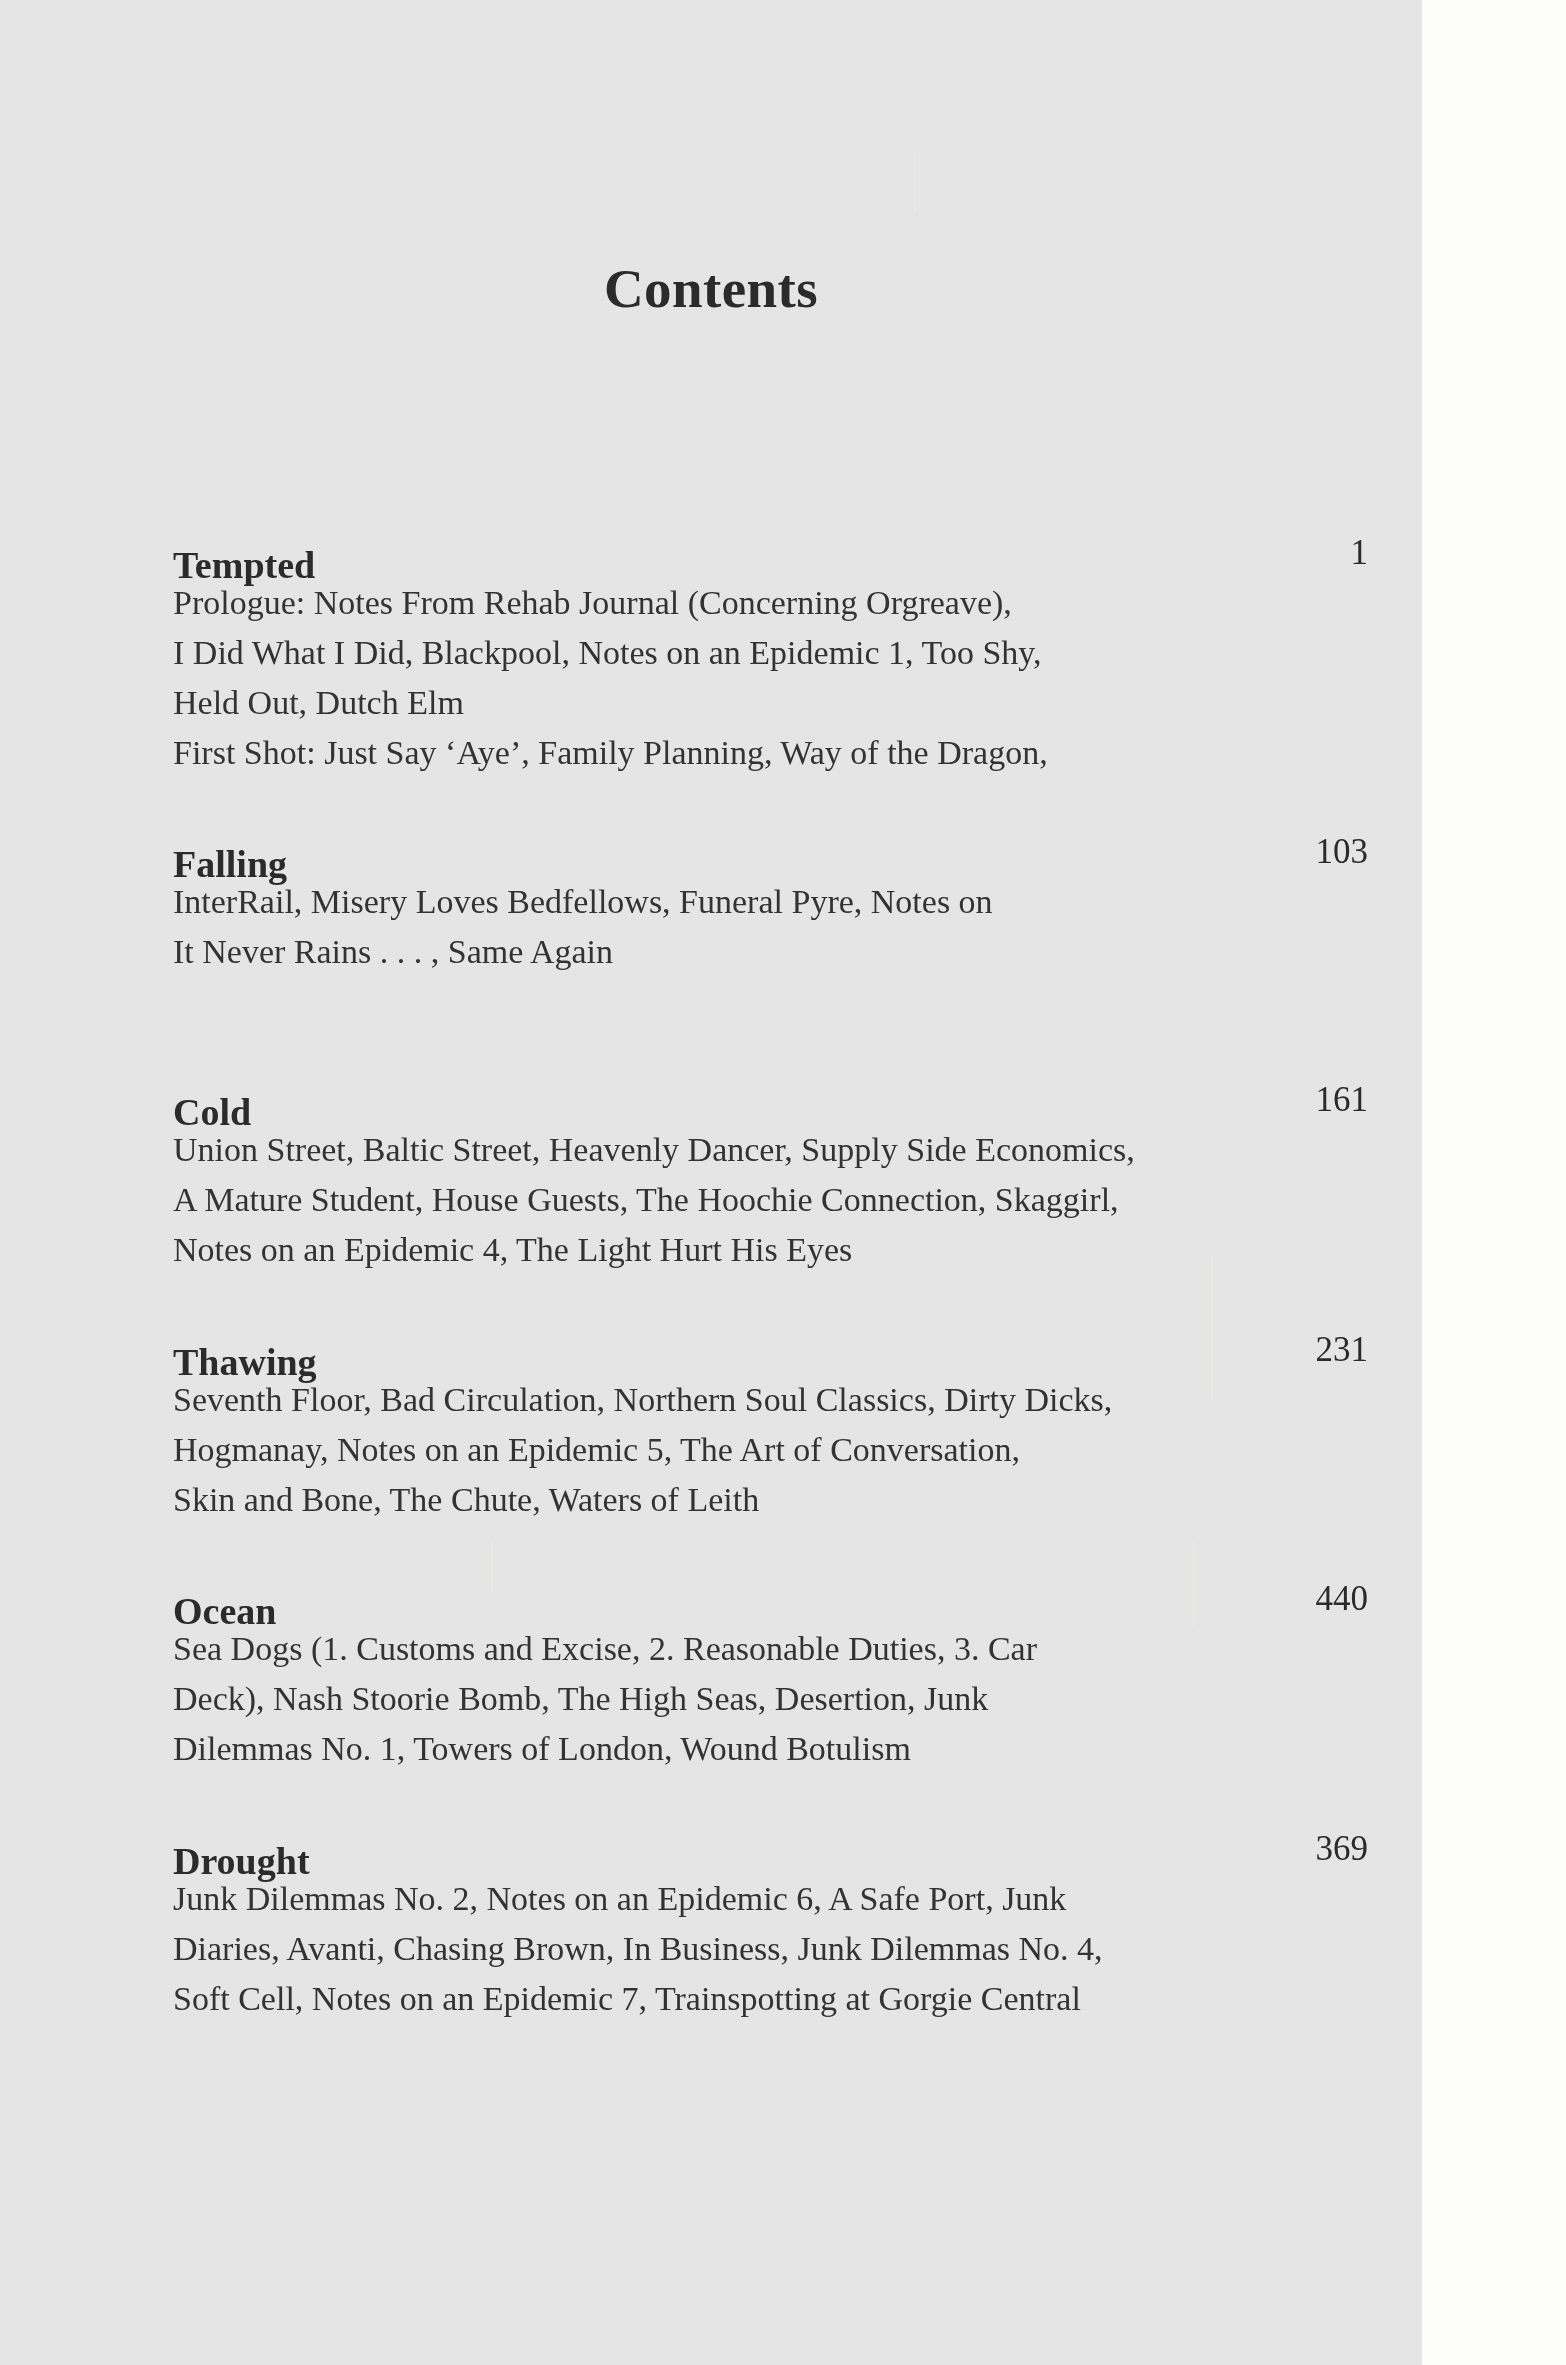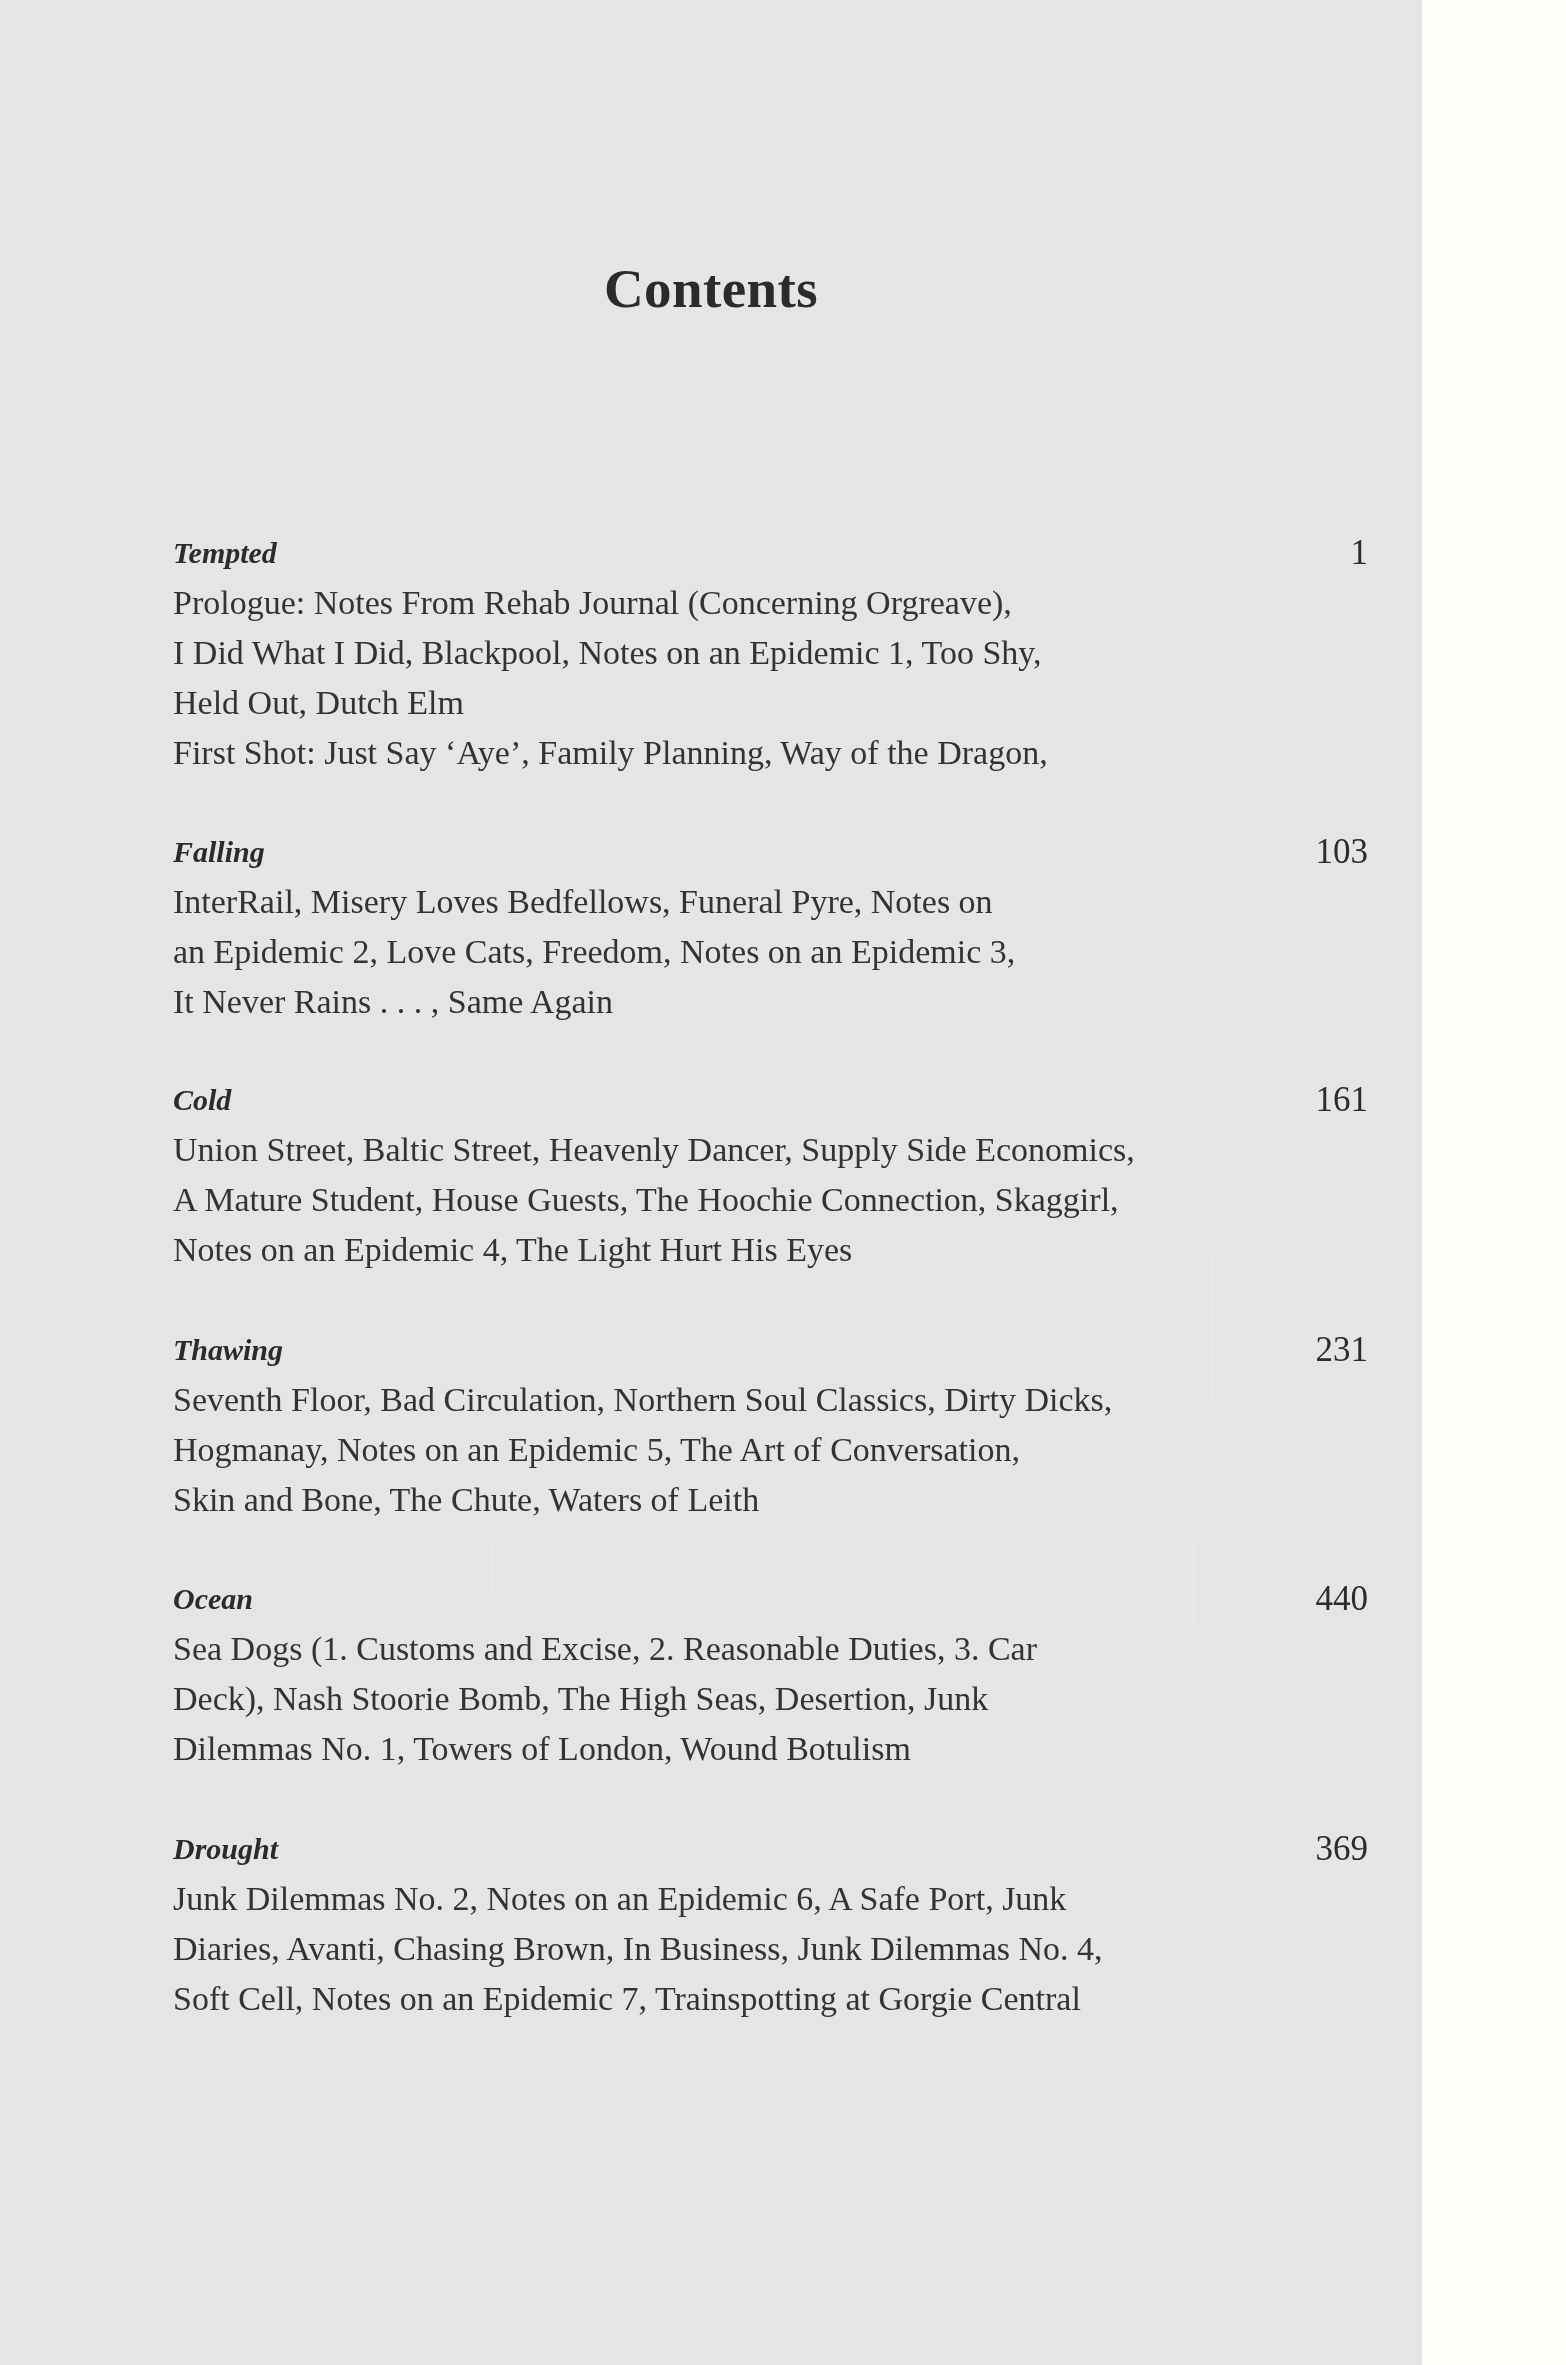--- a/index.html
+++ b/index.html
@@ -38,26 +38,25 @@
     left: 173px;
     width: 1195px;
   }
   .section-head {
     position: relative;
     height: 50px;
   }
   .section-title {
     position: absolute;
     left: 0;
-    top: 0;
-    font-size: 30px;
+    top: 12px;
+    font-size: 38px;
     font-weight: bold;
     color: #2b2b2b;
     line-height: 50px;
-    font-style: italic;
   }
   .section-page {
     position: absolute;
     right: 0;
     top: 0;
     font-size: 35px;
     line-height: 50px;
     color: #2b2b2b;
   }
   .section-body {
@@ -99,21 +98,20 @@
     </div>
   </div>
 
   <div class="section" style="top:827px;">
     <div class="section-head">
       <span class="section-title">Falling</span>
       <span class="section-page">103</span>
     </div>
     <div class="section-body">
       <span class="line">InterRail, Misery Loves Bedfellows, Funeral Pyre, Notes on</span>
-      <span class="line">an Epidemic 2, Love Cats, Freedom, Notes on an Epidemic 3,</span>
       <span class="line">It Never Rains . . . , Same Again</span>
     </div>
   </div>
 
   <div class="section" style="top:1075px;">
     <div class="section-head">
       <span class="section-title">Cold</span>
       <span class="section-page">161</span>
     </div>
     <div class="section-body">

